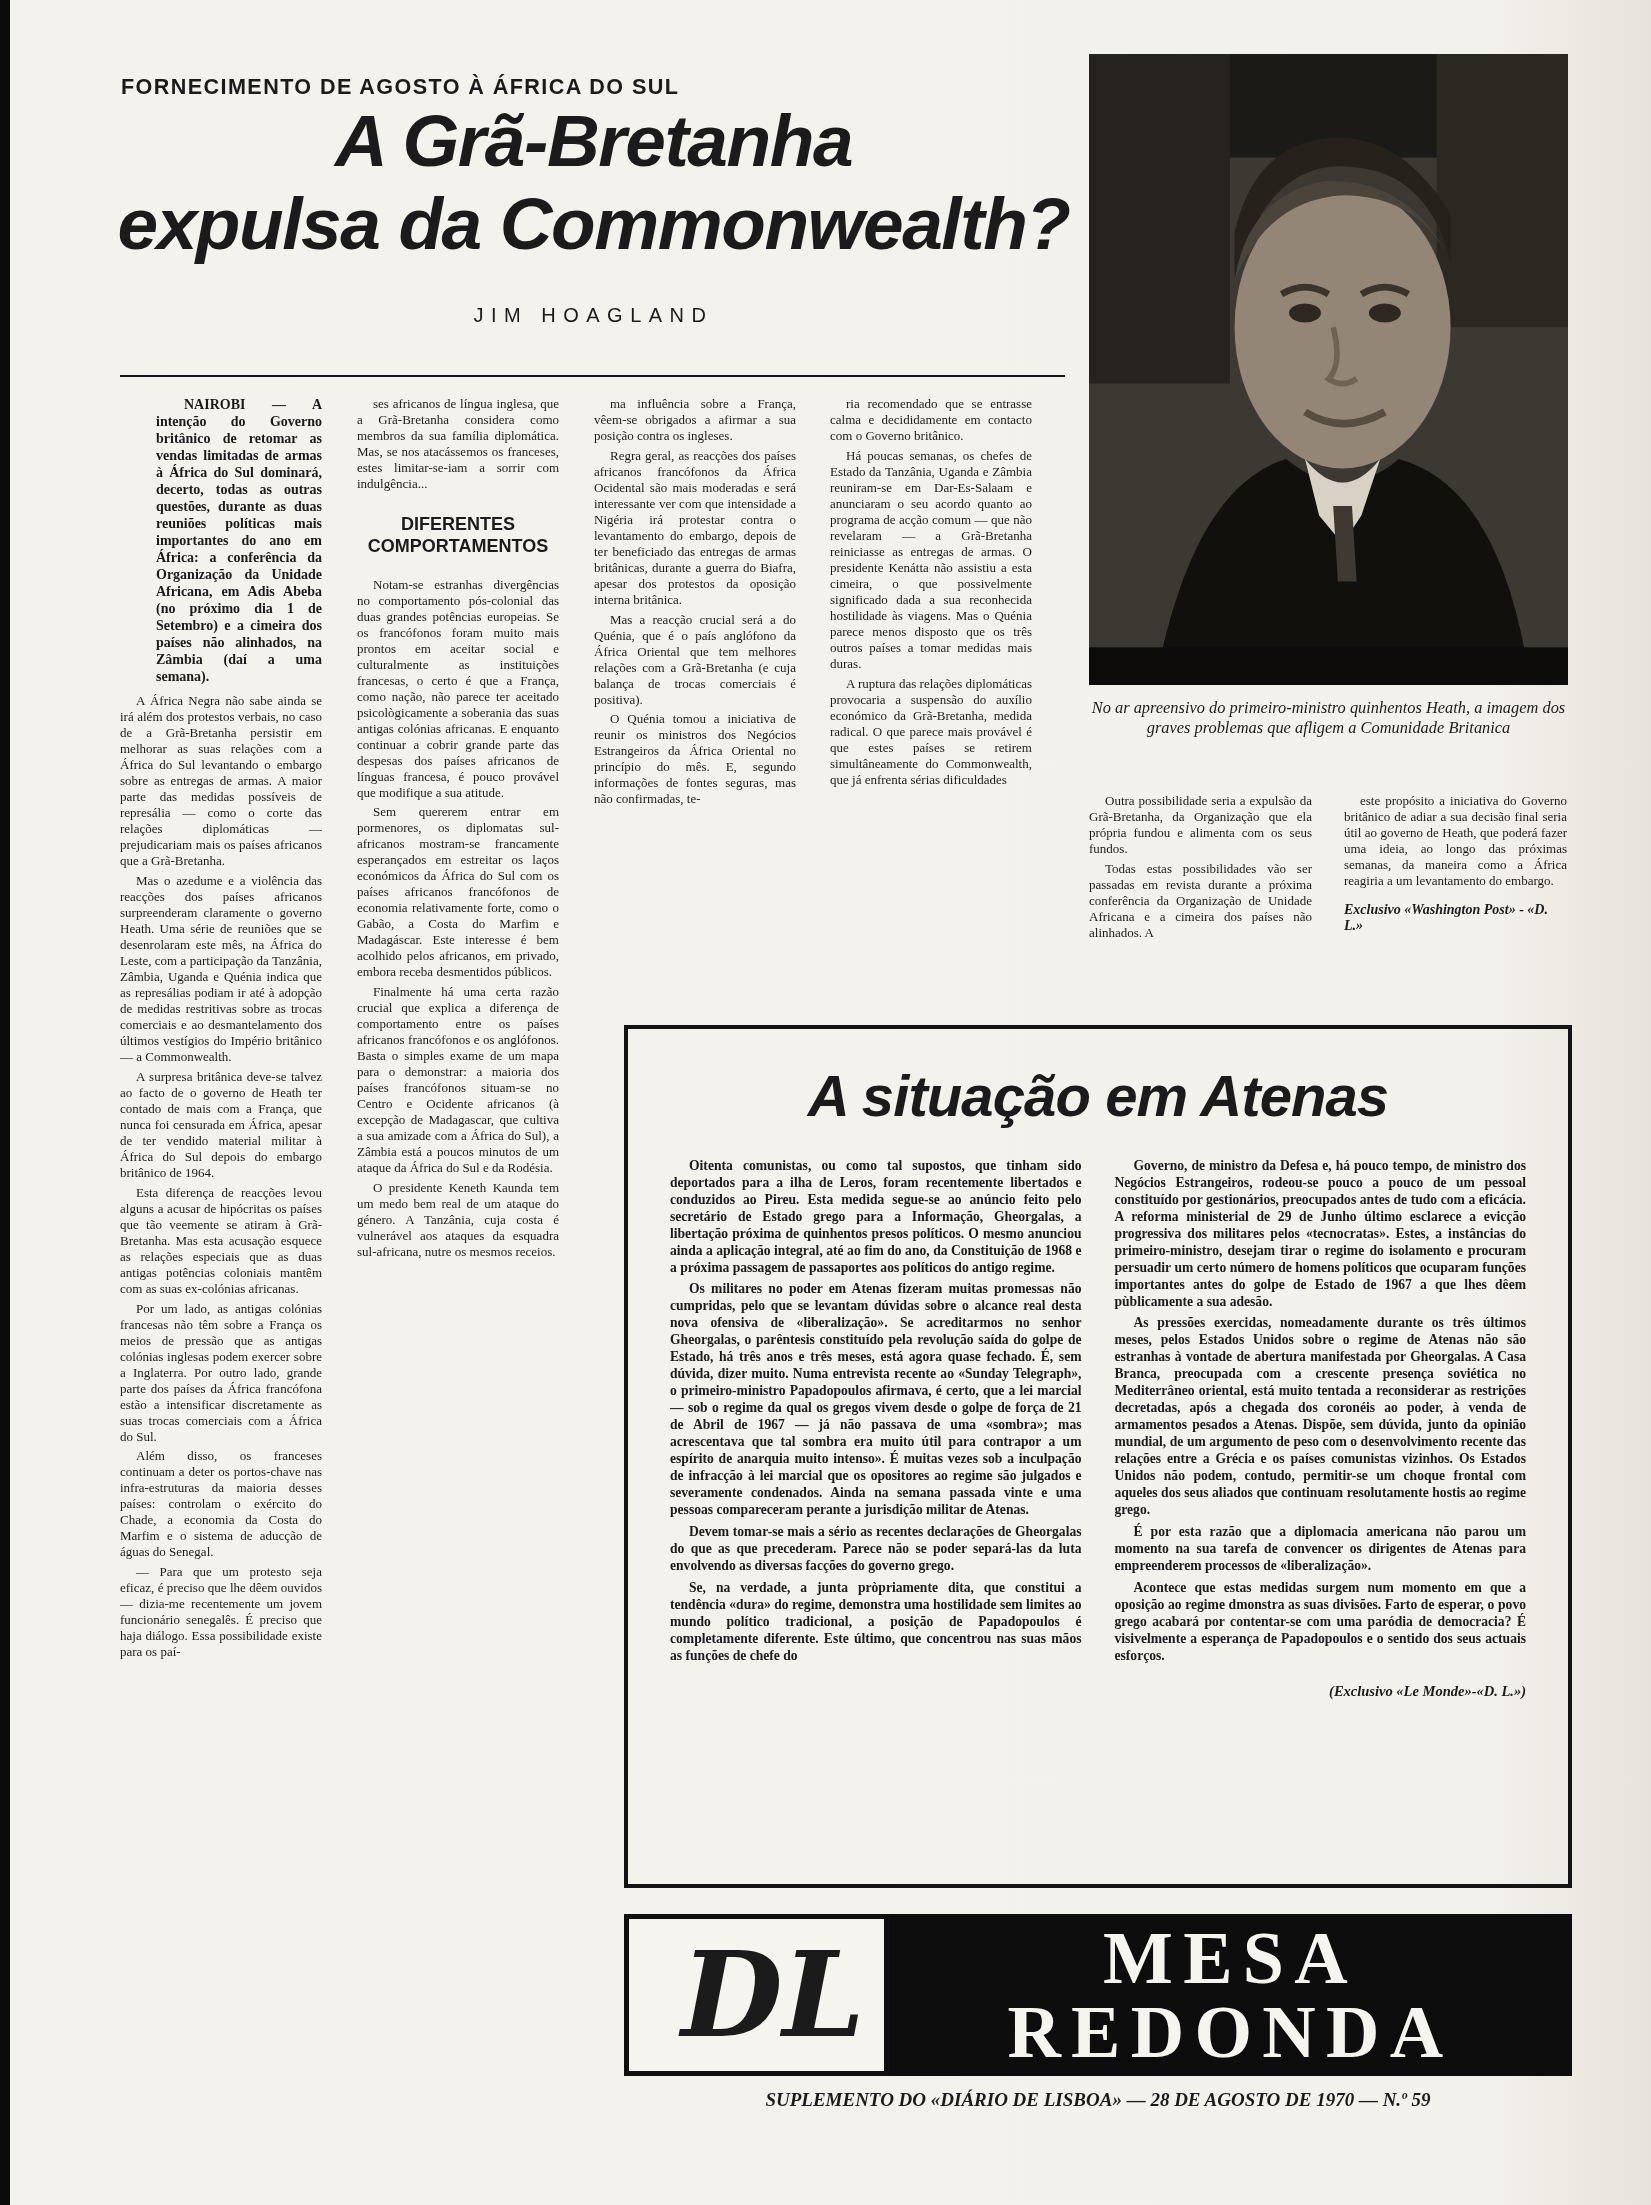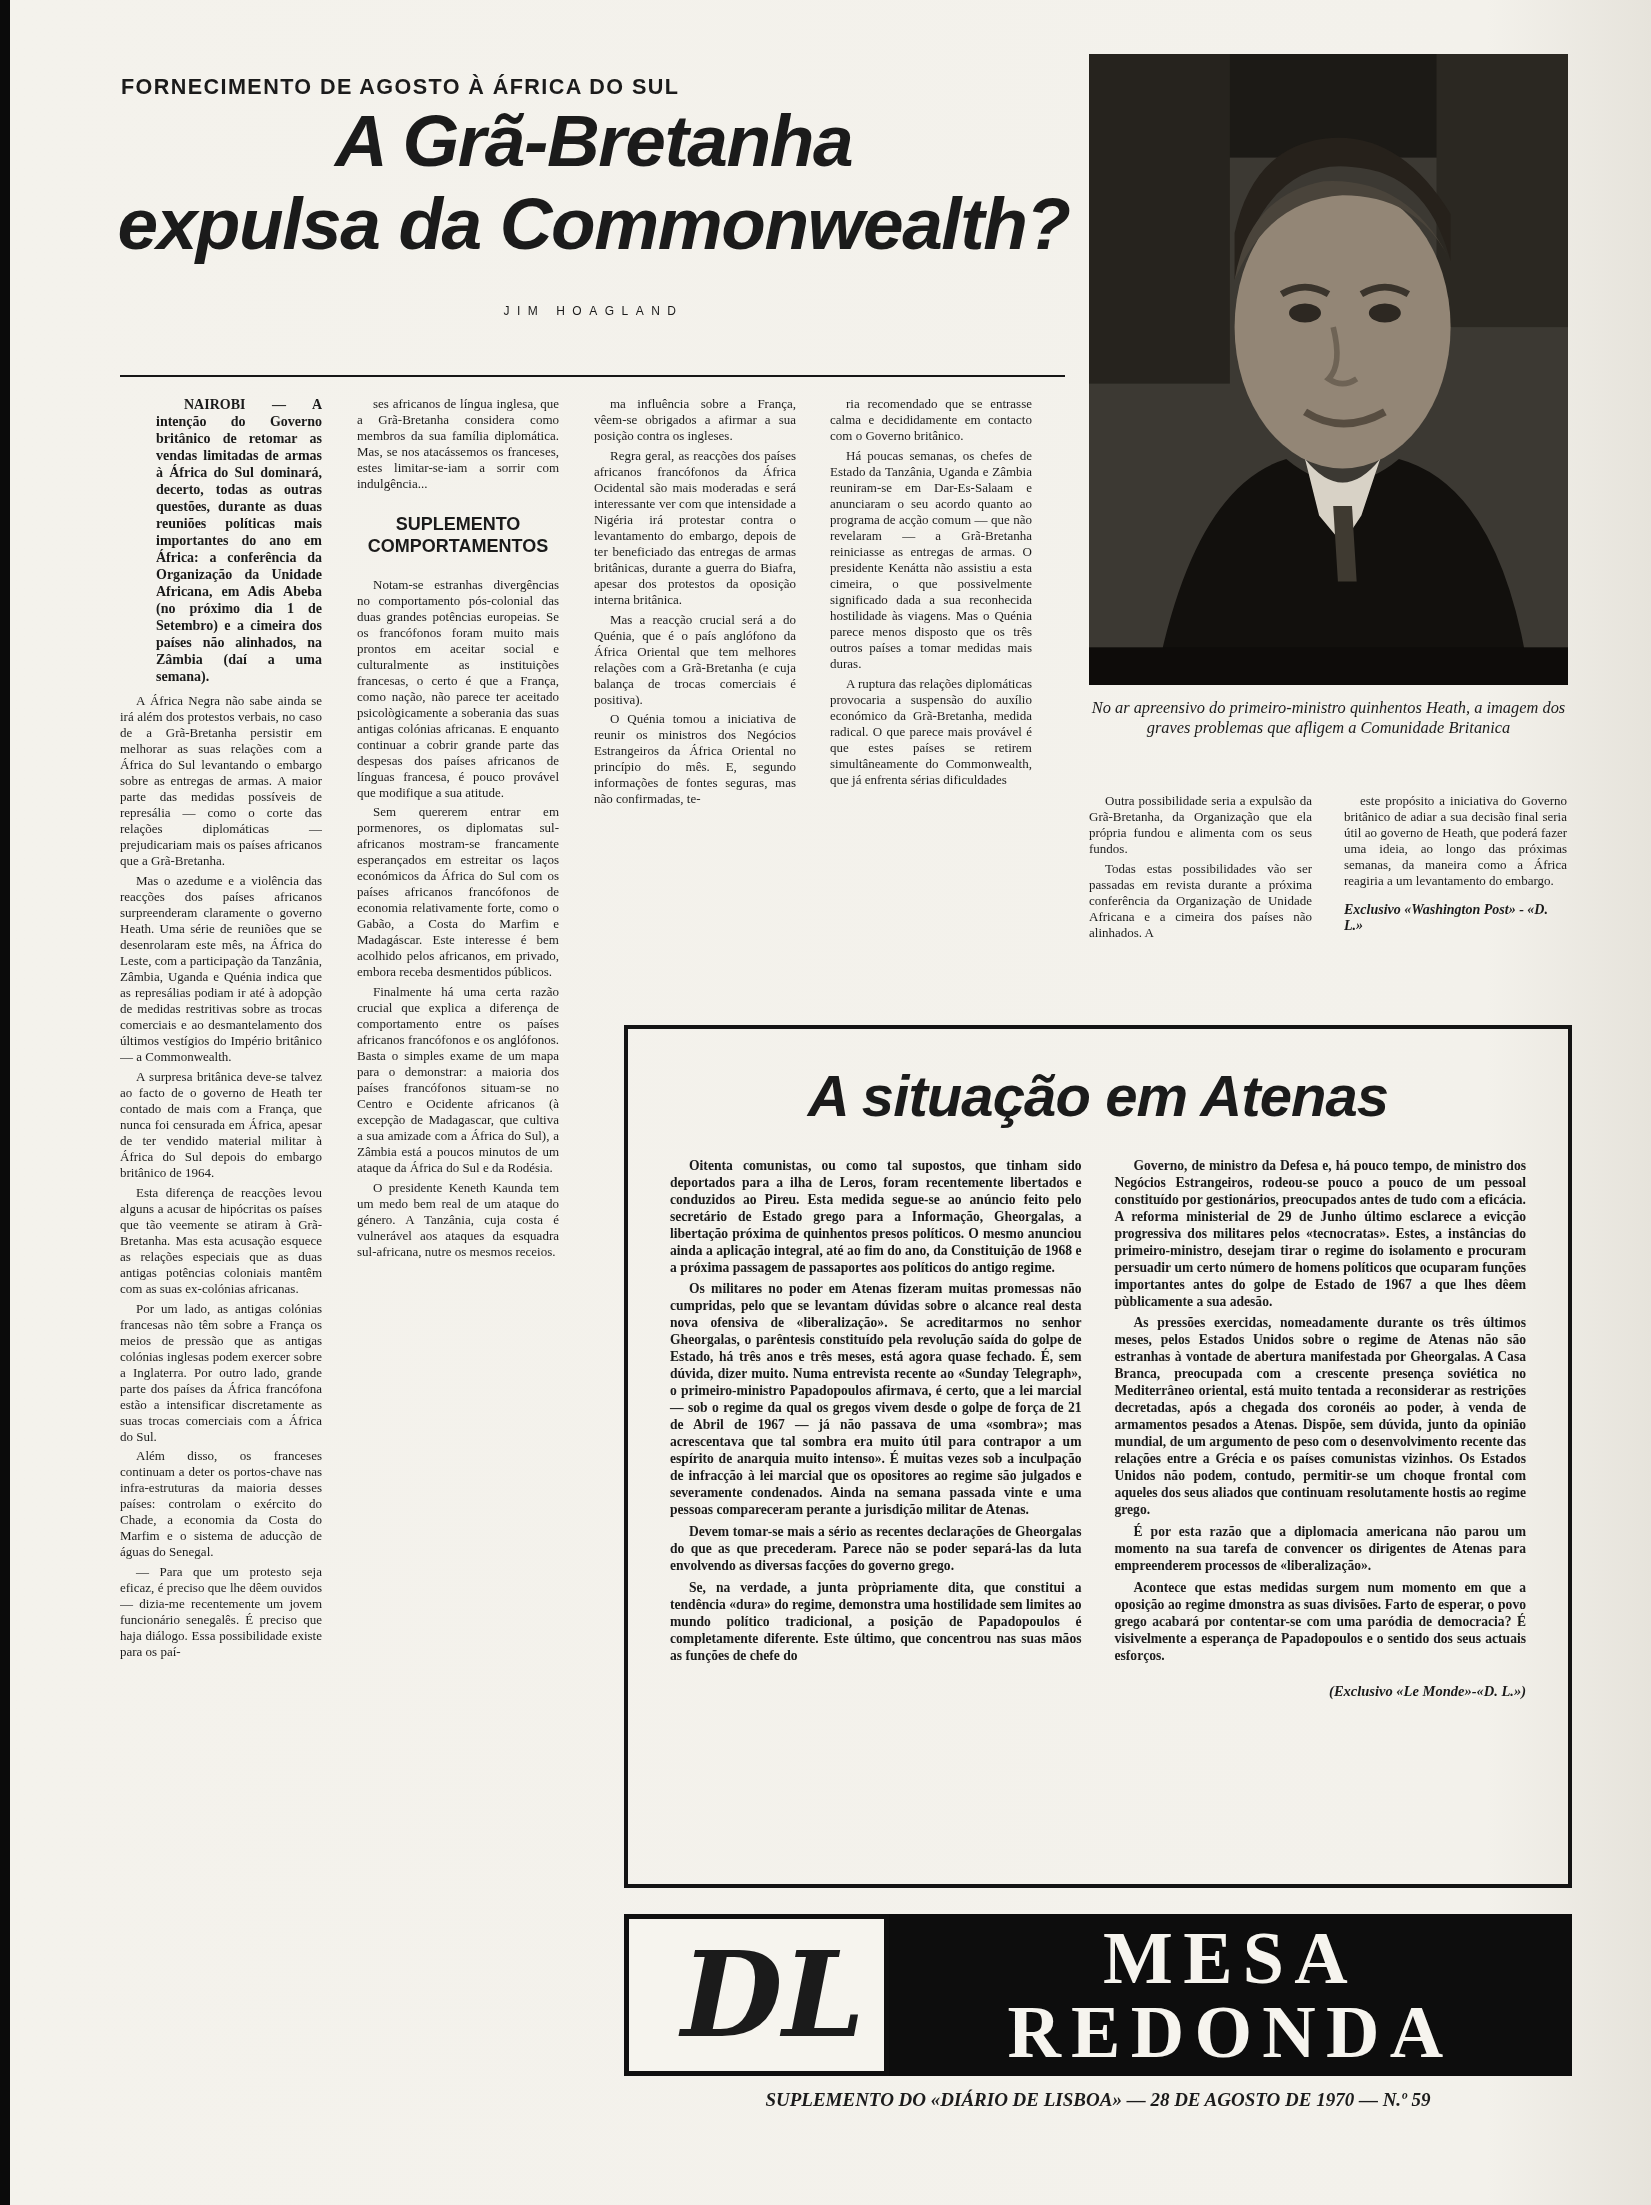--- a/index.html
+++ b/index.html
@@ -4,21 +4,21 @@
 <style>
   html,body{margin:0;padding:0;background:#c9c6bf;}
   .page{position:relative;width:1652px;height:2205px;overflow:hidden;
         background:linear-gradient(90deg,#f4f2ec 0%,#f3f1eb 90%,#e6e3db 100%);
         font-family:"Liberation Serif",serif;color:#1b1b1b;}
   .abs{position:absolute;}
   .edge-strip{left:0;top:0;width:10.3px;height:2205px;background:#0b0b0b;}
   .kicker{font-family:"Liberation Sans",sans-serif;font-weight:700;font-size:21.6px;letter-spacing:1.4px;}
   .headline{font-family:"Liberation Sans",sans-serif;font-weight:700;font-style:italic;
             font-size:73px;line-height:1.14;text-align:center;letter-spacing:-1.4px;}
-  .byline{font-family:"Liberation Sans",sans-serif;font-size:12px;letter-spacing:7.5px;text-align:center;}
+  .byline{font-family:"Liberation Sans",sans-serif;font-size:20px;letter-spacing:7.5px;text-align:center;}
   .rule{background:#161616;height:1.9px;}
   .col{font-size:13px;line-height:16px;text-align:justify;}
   .col p{margin:0 0 3.8px;text-indent:16px;}
   .col p.lead{font-weight:700;text-indent:28px;font-size:14px;line-height:17px;margin-bottom:8.4px;margin-left:36px;}
   .subhead{font-family:"Liberation Sans",sans-serif;font-weight:700;font-size:18px;line-height:22.5px;
            text-align:center;margin:20.6px 0 19px;}
   .caption{font-style:italic;font-size:16.4px;line-height:20px;text-align:center;}
   .credit{font-style:italic;font-weight:700;font-size:14px;text-align:left;margin-top:13px;}
   .photo-frame{background:#2c2a26;overflow:hidden;}
   .photo-frame svg{display:block;width:100%;height:100%;}
@@ -91,21 +91,21 @@
         <p>Por um lado, as antigas colónias francesas não têm sobre a França os meios de pressão que as antigas colónias inglesas podem exercer sobre a Inglaterra. Por outro lado, grande parte dos países da África francófona estão a intensificar discretamente as suas trocas comerciais com a África do Sul.</p>
         <p>Além disso, os franceses continuam a deter os portos-chave nas infra-estruturas da maioria desses países: controlam o exército do Chade, a economia da Costa do Marfim e o sistema de aducção de águas do Senegal.</p>
         <p>— Para que um protesto seja eficaz, é preciso que lhe dêem ouvidos — dizia-me recentemente um jovem funcionário senegalês. É preciso que haja diálogo. Essa possibilidade existe para os paí-</p>
       </div>
   </div>
 
   <div class="abs col" style="left:357px;top:396px;width:202px;max-height:1745px;overflow:hidden;">
     <div>
         <p>ses africanos de língua inglesa, que a Grã-Bretanha considera como membros da sua família diplomática. Mas, se nos atacássemos os franceses, estes limitar-se-iam a sorrir com indulgência...</p>
       </div>
-    <div class="subhead">SUPLEMENTO COMPORTAMENTOS</div>
+    <div class="subhead">DIFERENTES COMPORTAMENTOS</div>
     <div>
         <p>Notam-se estranhas divergências no comportamento pós-colonial das duas grandes potências europeias. Se os francófonos foram muito mais prontos em aceitar social e culturalmente as instituições francesas, o certo é que a França, como nação, não parece ter aceitado psicològicamente a soberania das suas antigas colónias africanas. E enquanto continuar a cobrir grande parte das despesas dos países africanos de línguas francesa, é pouco provável que modifique a sua atitude.</p>
         <p>Sem quererem entrar em pormenores, os diplomatas sul-africanos mostram-se francamente esperançados em estreitar os laços económicos da África do Sul com os países africanos francófonos de economia relativamente forte, como o Gabão, a Costa do Marfim e Madagáscar. Este interesse é bem acolhido pelos africanos, em privado, embora receba desmentidos públicos.</p>
         <p>Finalmente há uma certa razão crucial que explica a diferença de comportamento entre os países africanos francófonos e os anglófonos. Basta o simples exame de um mapa para o demonstrar: a maioria dos países francófonos situam-se no Centro e Ocidente africanos (à excepção de Madagascar, que cultiva a sua amizade com a África do Sul), a Zâmbia está a poucos minutos de um ataque da África do Sul e da Rodésia.</p>
         <p>O presidente Keneth Kaunda tem um medo bem real de um ataque do género. A Tanzânia, cuja costa é vulnerável aos ataques da esquadra sul-africana, nutre os mesmos receios.</p>
       </div>
   </div>
 
   <div class="abs col" style="left:594px;top:396px;width:202px;max-height:619px;overflow:hidden;">
     <div>

